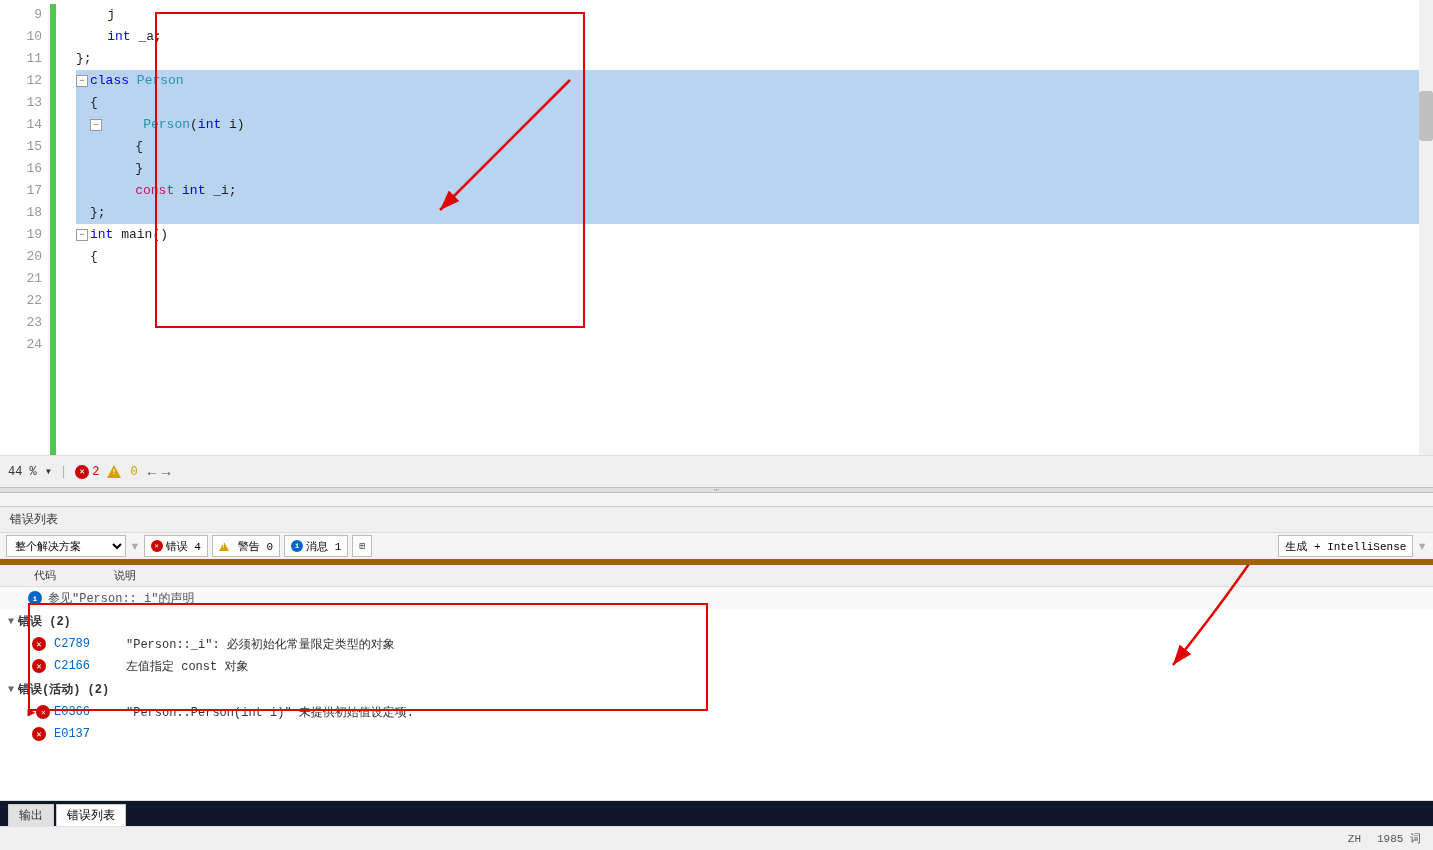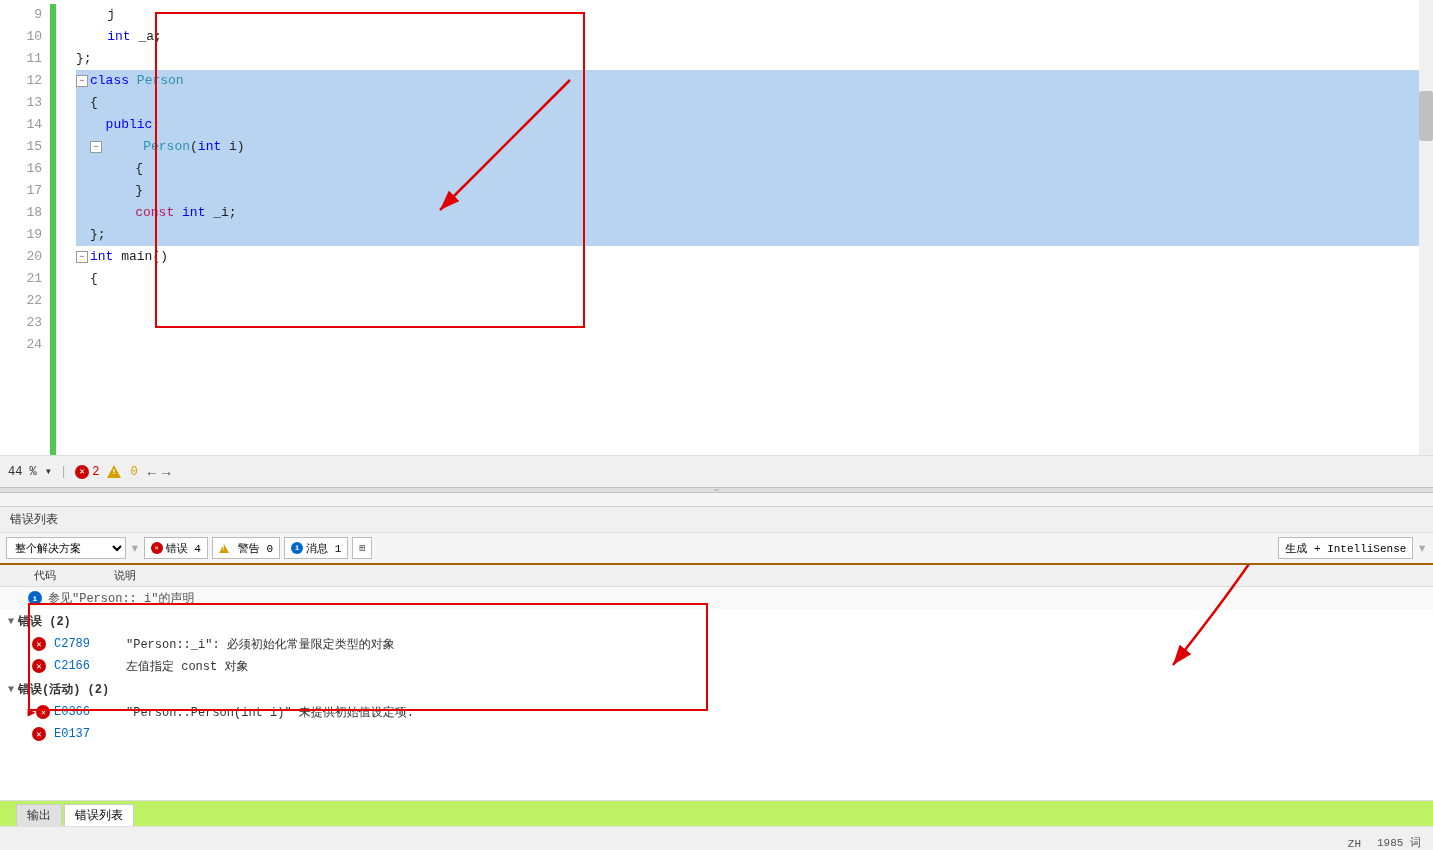--- a/index.html
+++ b/index.html
@@ -217,21 +217,21 @@
       align-items: center;
       padding: 0 10px;
       font-size: 12px;
       color: #333;
       flex-shrink: 0;
     }
 
     .panel-toolbar {
       height: 32px;
       background: #f5f5f5;
-      border-bottom: 2px solid #a16207;
+      border-bottom: 6px solid #a16207;
       display: flex;
       align-items: center;
       padding: 0 6px;
       gap: 4px;
       flex-shrink: 0;
     }
 
     .toolbar-select {
       height: 22px;
       font-size: 11px;
@@ -362,25 +362,25 @@
       position: relative;
       flex: 1;
       display: flex;
       flex-direction: column;
       overflow: hidden;
     }
 
     
     .bottom-tabs {
       height: 26px;
-      background: #bef264;
+      background: #0f172a;
       border-top: 1px solid #ddd;
       display: flex;
       align-items: flex-end;
-      padding: 0 16px;
+      padding: 0 8px;
       flex-shrink: 0;
       gap: 2px;
     }
 
     .bottom-tab {
       height: 22px;
       padding: 0 10px;
       font-size: 12px;
       color: #333;
       background: #e0e0e0;
@@ -415,21 +415,21 @@
       background: #c0c0c0;
       border-radius: 3px;
     }
 
     
     .status-info-row {
       height: 24px;
       background: #f0f0f0;
       border-top: 1px solid #e0e0e0;
       display: flex;
-      align-items: flex-end;
+      align-items: center;
       justify-content: flex-end;
       padding: 0 12px;
       font-size: 11px;
       color: #555;
       flex-shrink: 0;
       gap: 16px;
     }
 
     
     .red-arrow-svg {
@@ -516,23 +516,20 @@
 
       <div class="code-line selected" style="position:relative;">
         <span class="fold-btn">−</span>
         <span style="color:#0000ff;">class</span><span style="color:#1e1e1e;"> </span><span style="color:#2b91af;">Person</span>
       </div>
 
       <div class="code-line selected">
         <span style="color:#1e1e1e; margin-left:14px;">{</span>
       </div>
 
-      <div class="code-line selected">
-        <span style="color:#1e1e1e; margin-left:14px;">  </span><span style="color:#0000ff;">public</span><span style="color:#1e1e1e;">:</span>
-      </div>
 
       <div class="code-line selected">
         <span class="fold-btn" style="margin-left:14px;">−</span>
         <span style="color:#1e1e1e; margin-left:8px;">    </span><span style="color:#2b91af;">Person</span><span style="color:#1e1e1e;">(</span><span style="color:#0000ff;">int</span><span style="color:#1e1e1e;"> i)</span>
       </div>
 
       <div class="code-line selected">
         <span style="color:#1e1e1e; margin-left:28px;">    {</span>
       </div>
 

